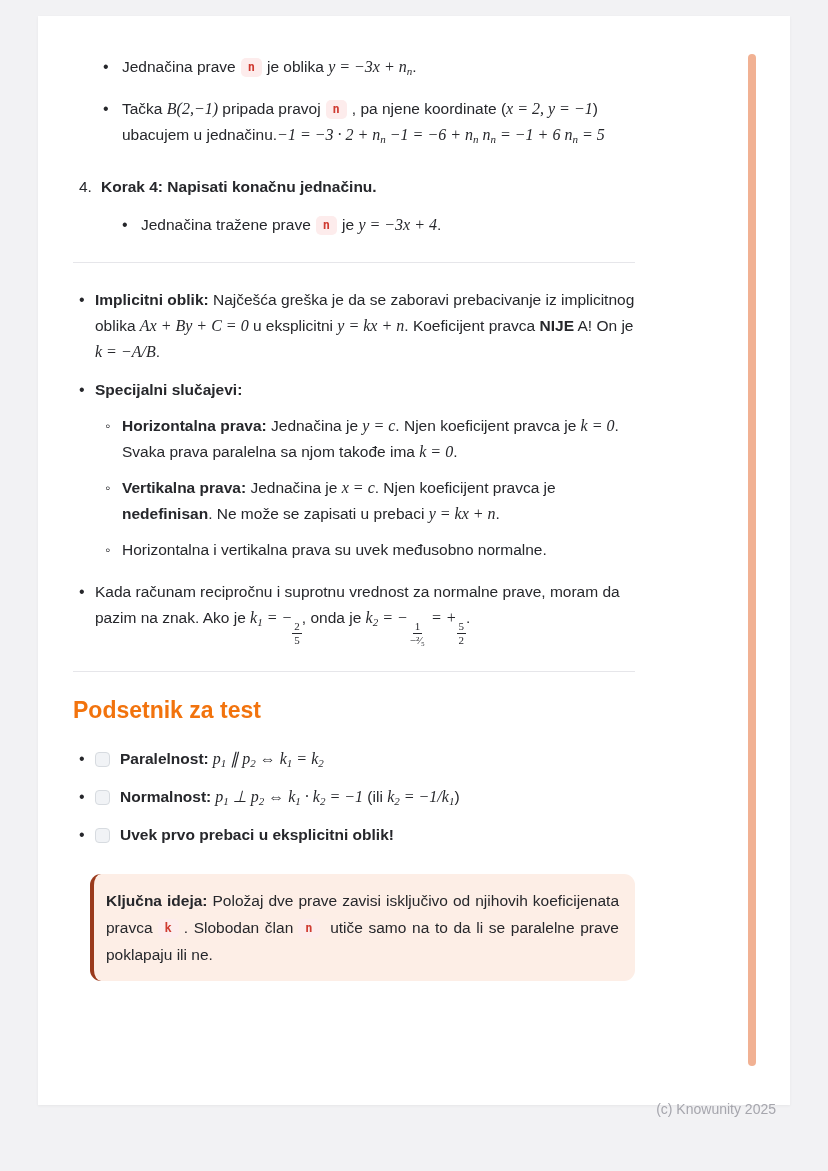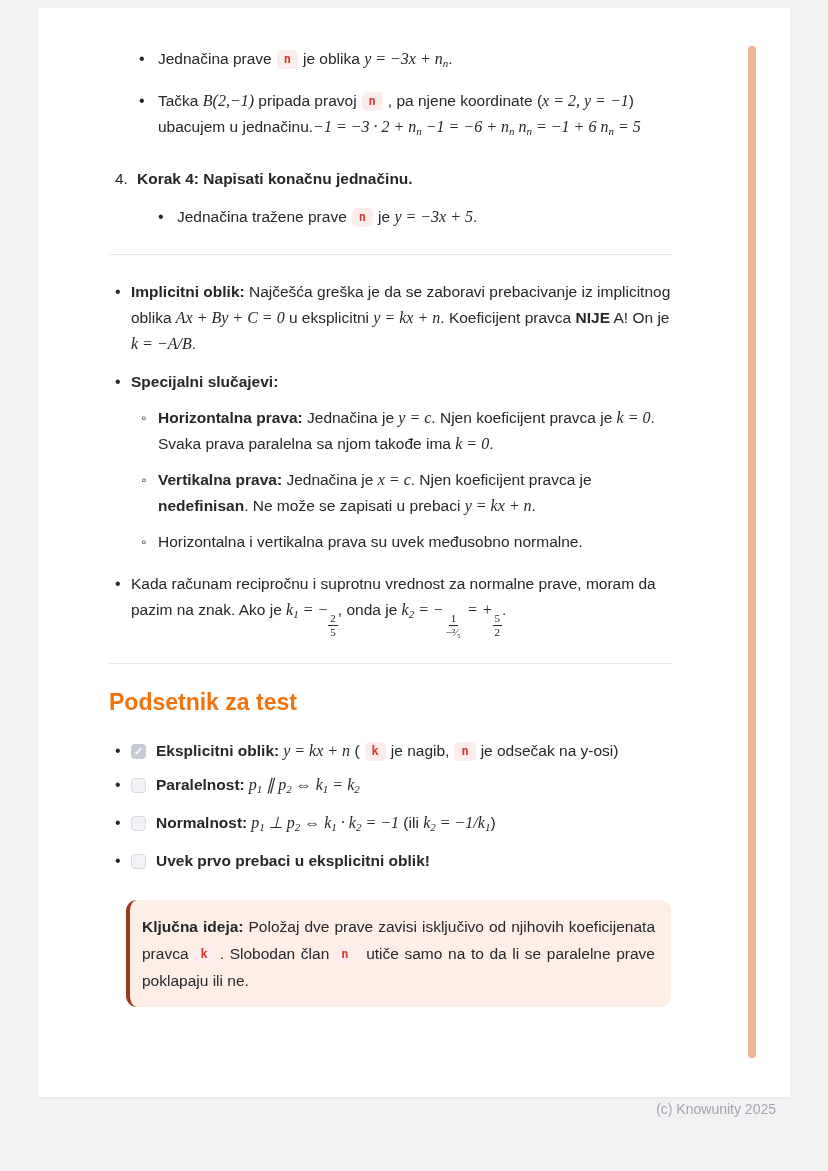--- a/index.html
+++ b/index.html
@@ -7,25 +7,24 @@
   body {
     background: #f2f2f4;
     font-family: "Liberation Sans", sans-serif;
     color: #26272b;
     font-size: 15.5px;
     position: relative;
     overflow: hidden;
   }
   .card {
     position: absolute;
-    left: 38px; top: 8px;
+    left: 38px; top: 16px;
     width: 752px; height: 1089px;
     background: #ffffff;
     box-shadow: 0 1px 3px rgba(0,0,0,.05);
-    padding-left: 36px;
   }
   .inner { padding: 38px 0 0 35px; width: 597px; }
   .stripe {
     position: absolute;
     top: 38px; left: 710px;
     width: 8px; height: 1012px;
     border-radius: 4px;
     background: var(--stripe, #f1b193);
   }
   .row { display: flex; align-items: flex-start; }
@@ -114,21 +113,21 @@
       <div class="txt"><span class="t">Tačka </span><span class="math">B(2,−1)</span><span class="t"> pripada pravoj</span><span class="badge">n</span><span class="t">, pa njene koordinate (</span><span class="math">x = 2, y = −1</span><span class="t">) ubacujem u jednačinu.</span><span class="math">−1 = −3 · 2 + </span><span class="math">n<span class="sub">n</span></span><span class="math"> −1 = −6 + </span><span class="math">n<span class="sub">n</span></span><span class="math"> </span><span class="math">n<span class="sub">n</span></span><span class="math"> = −1 + 6 </span><span class="math">n<span class="sub">n</span></span><span class="math"> = 5</span></div>
     </div>
 
     <div class="row ind-a m12">
       <span class="marker w22 stepnum">4.</span>
       <div class="txt b">Korak 4: Napisati konačnu jednačinu.</div>
     </div>
 
     <div class="row ind-c m10">
       <span class="marker dot w19"></span>
-      <div class="txt"><span class="t">Jednačina tražene prave</span><span class="badge">n</span><span class="t">je </span><span class="math">y = −3x + 5</span><span class="t">.</span></div>
+      <div class="txt"><span class="t">Jednačina tražene prave</span><span class="badge">n</span><span class="t">je </span><span class="math">y = −3x + 4</span><span class="t">.</span></div>
     </div>
 
     <hr class="divider">
 
 
     <div class="row ind-a m12">
       <span class="marker dot w16"></span>
       <div class="txt"><span class="b">Implicitni oblik:</span><span class="t"> Najčešća greška je da se zaboravi prebacivanje iz implicitnog oblika </span><span class="math">Ax + By + C = 0</span><span class="t"> u eksplicitni </span><span class="math">y = kx + n</span><span class="t">. Koeficijent pravca </span><span class="b">NIJE</span><span class="t"> A! On je </span><span class="math">k = −A/B</span><span class="t">.</span></div>
     </div>
 
@@ -163,25 +162,20 @@
           </span><span class="math"> = +</span><span class="frac">
             <span class="num">5</span>
             <span class="den">2</span>
           </span><span class="t">.</span></div>
     </div>
 
     <hr class="divider">
 
     <h2 class="h2">Podsetnik za test</h2>
 
-    <div class="row ind-a m8">
-      <span class="marker dot w16"></span>
-      <span class="cb checked"></span>
-      <div class="txt"><span class="b">Eksplicitni oblik:</span><span class="math"> y = kx + n</span><span class="t"> (</span><span class="badge">k</span><span class="t">je nagib,</span><span class="badge">n</span><span class="t">je odsečak na y-osi)</span></div>
-    </div>
 
     <div class="row ind-a m8">
       <span class="marker dot w16"></span>
       <span class="cb unchecked"></span>
       <div class="txt"><span class="b">Paralelnost:</span><span class="math"> </span><span class="math">p<span class="sub">1</span></span><span class="math"> ∥ </span><span class="math">p<span class="sub">2</span></span><span class="math"> ⇔ </span><span class="math">k<span class="sub">1</span></span><span class="math"> = </span><span class="math">k<span class="sub">2</span></span></div>
     </div>
 
     <div class="row ind-a m8">
       <span class="marker dot w16"></span>
       <span class="cb unchecked"></span>

